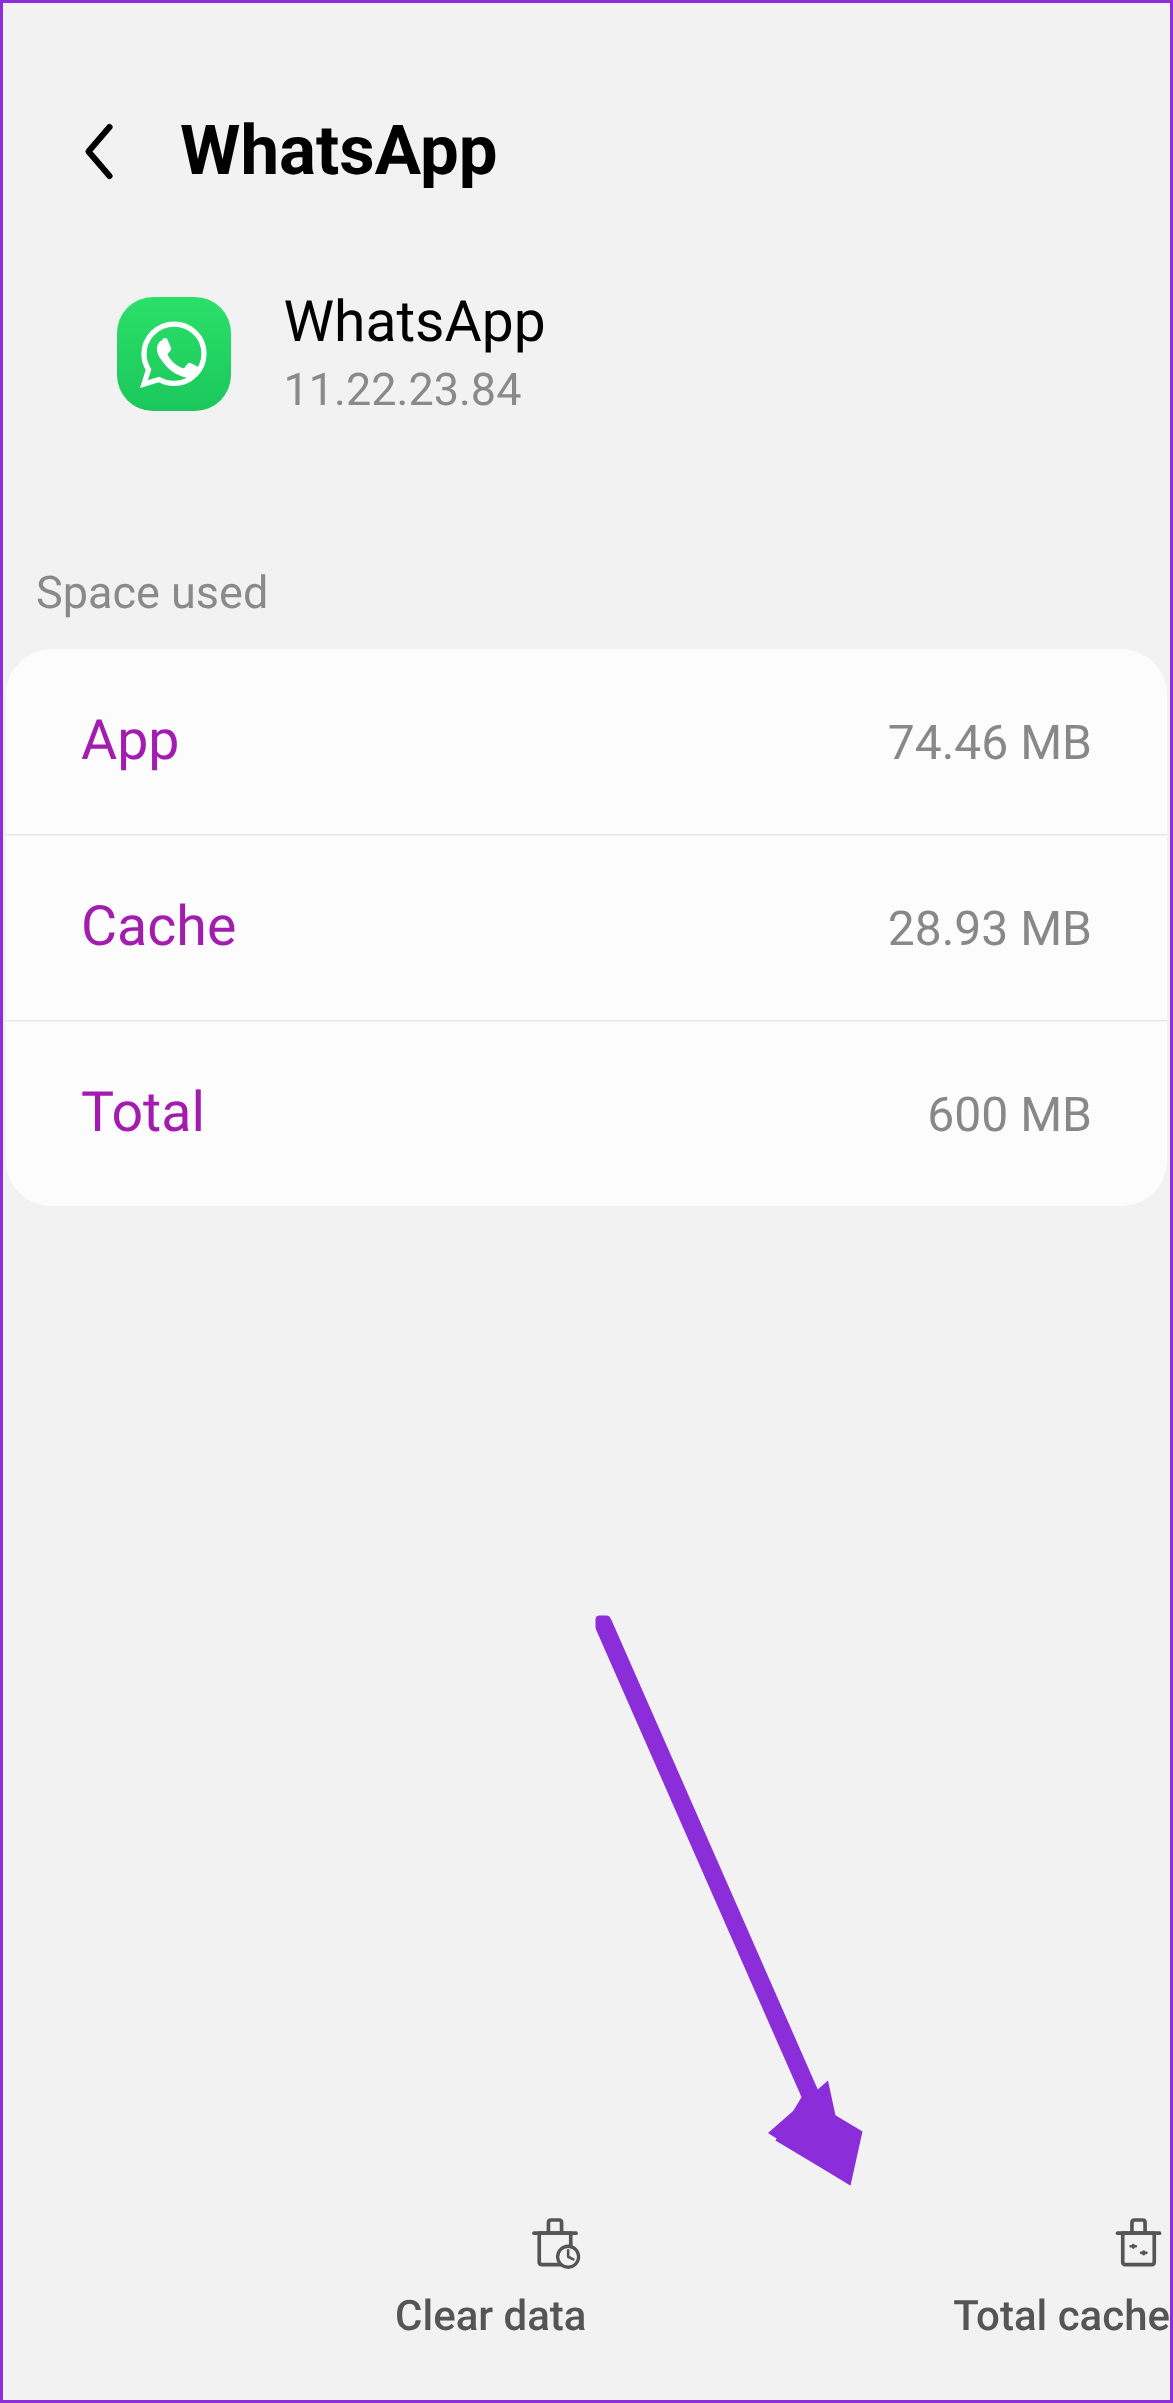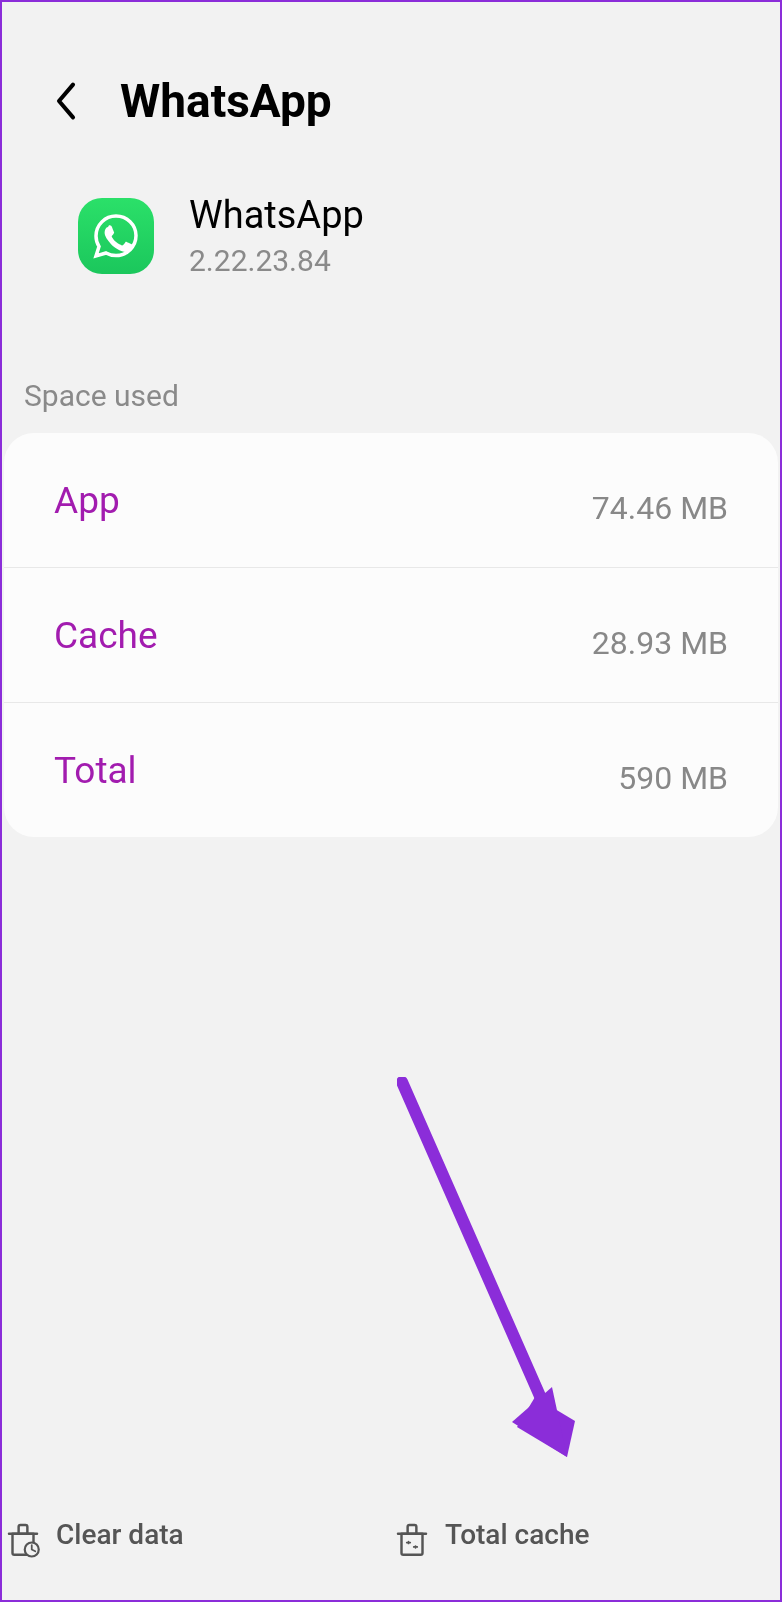--- a/index.html
+++ b/index.html
@@ -82,41 +82,40 @@
       border-bottom: none;
     }
     .row-label {
       font-size: 37px;
       font-weight: 400;
       color: #a21caf;
     }
     .row-value {
       font-size: 32px;
       color: #888;
-      margin-top: 16px;
     }
     .arrow-annotation {
       position: absolute;
       left: 395px;
       top: 1075px;
       pointer-events: none;
     }
     .bottom-actions {
       position: absolute;
       bottom: 0;
       left: 0;
       right: 0;
       display: flex;
       padding: 20px 0 40px 0;
     }
     .action-button {
       flex: 1;
       display: flex;
-      flex-direction: row;
-      align-items: flex-start;
+      flex-direction: column;
+      align-items: flex-end;
       gap: 12px;
       cursor: pointer;
     }
     .action-icon {
       width: 42px;
       height: 42px;
     }
     .action-label {
       font-size: 28px;
       color: #555;
@@ -135,38 +134,38 @@
 
 <div class="app-section">
   <div class="app-icon">
     <svg width="50" height="50" viewBox="0 0 50 50" fill="none">
       <path d="M25 5C14 5 5 14 5 25c0 3.8 1.1 7.4 3 10.4L5 45l10-3c3 1.7 6.4 2.6 10 2.6 11 0 20-9 20-20S36 5 25 5z" fill="none" stroke="#fff" stroke-width="3.5"></path>
       <path d="M17 16c-.5 0-1 .2-1.4.6-.7.7-2 2.3-2 5 0 3.3 2.5 6.5 2.8 7 .4.5 4.9 7.8 12 10.6 5.9 2.3 7.1 1.8 8.4 1.7 1.3-.1 4.2-1.7 4.8-3.4.6-1.7.6-3.1.4-3.4-.2-.3-.7-.5-1.4-.8-.7-.4-4.2-2.1-4.8-2.3-.7-.2-1.1-.4-1.6.4-.5.7-1.8 2.3-2.2 2.7-.4.5-.8.5-1.5.2-.7-.4-3-1.1-5.7-3.5-2.1-1.9-3.5-4.2-3.9-4.9-.4-.7 0-1.1.3-1.5.3-.3.7-.8 1.1-1.2.4-.4.5-.7.7-1.1.2-.5.1-.9 0-1.2-.2-.4-1.6-3.8-2.2-5.2-.5-1.2-1-1.2-1.4-1.2-.2-.1-.9-.2-1.4-.2z" fill="#fff"></path>
     </svg>
   </div>
   <div class="app-info">
     <div class="app-name">WhatsApp</div>
-    <div class="app-version">2.22.23.84</div>
+    <div class="app-version">11.22.23.84</div>
   </div>
 </div>
 
 <div class="section-label">Space used</div>
 
 <div class="storage-card">
   <div class="storage-row">
     <span class="row-label">App</span>
     <span class="row-value">74.46 MB</span>
   </div>
   <div class="storage-row">
     <span class="row-label">Cache</span>
     <span class="row-value">28.93 MB</span>
   </div>
   <div class="storage-row">
     <span class="row-label">Total</span>
-    <span class="row-value">590 MB</span>
+    <span class="row-value">600 MB</span>
   </div>
 </div>
 
 <svg class="arrow-annotation" width="200" height="390" viewBox="0 0 200 390">
   <path d="M 5 5 L 150 335" stroke="#8b2dd9" stroke-width="12" stroke-linecap="round"></path>
   <polygon points="170,380 120,350 138,320 178,344" fill="#8b2dd9"></polygon>
   <polygon points="170,380 115,345 155,310" fill="#8b2dd9"></polygon>
 </svg>
 
 <div class="bottom-actions">

